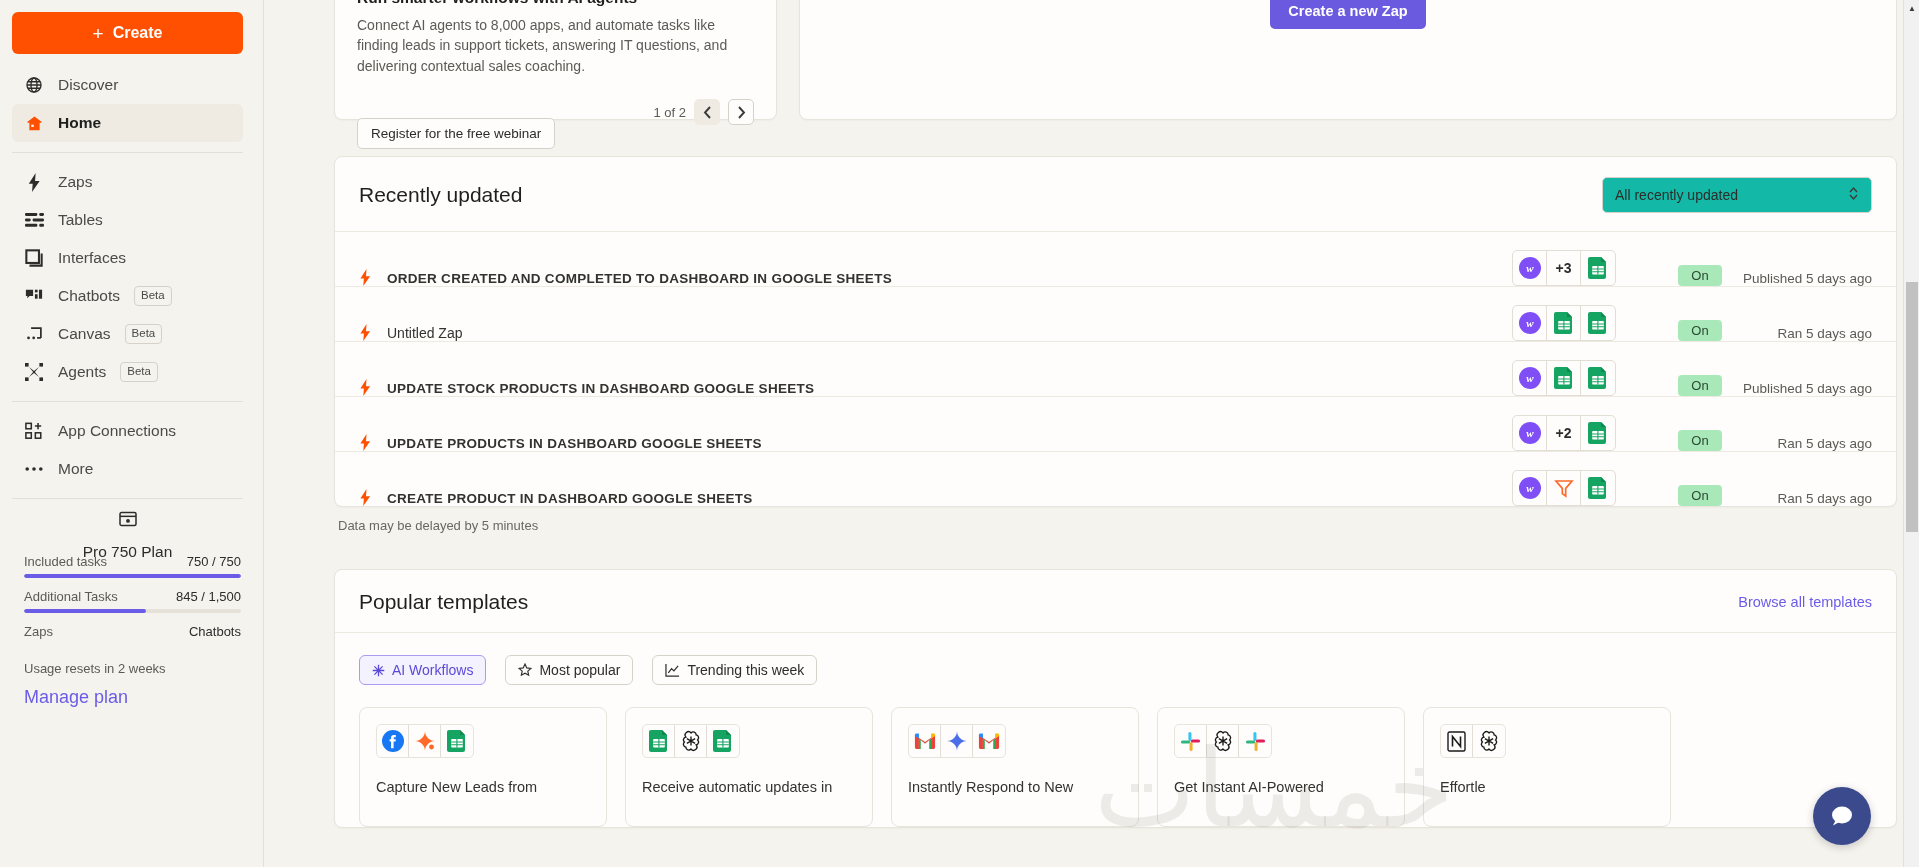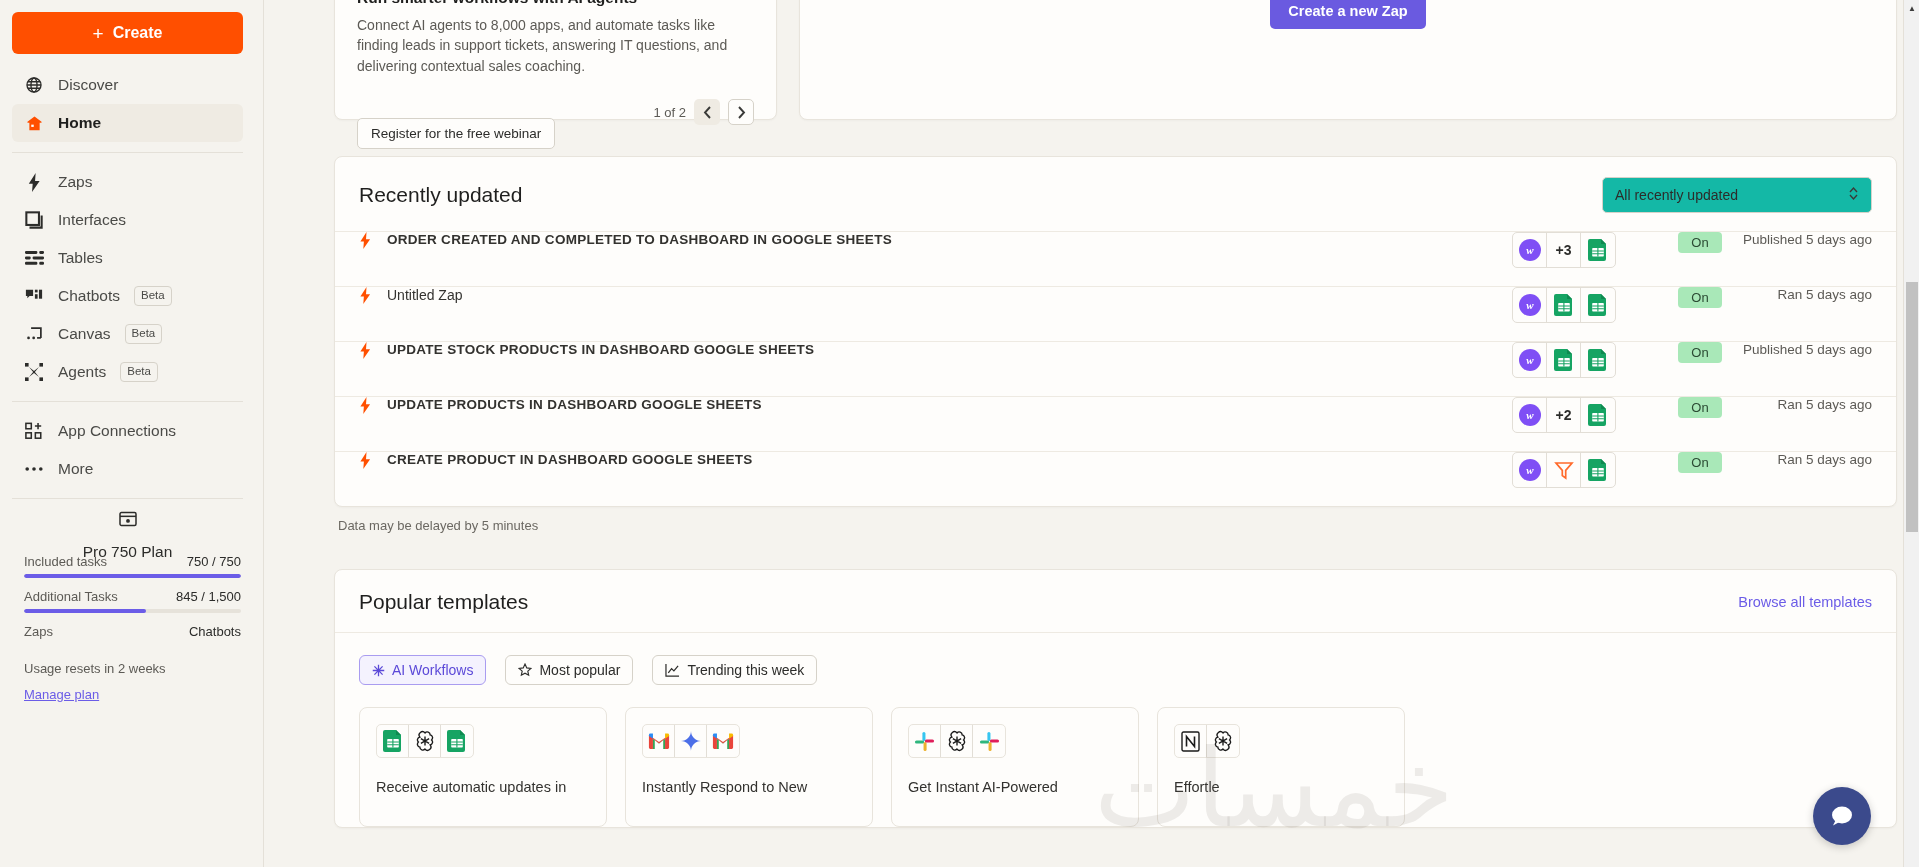--- a/index.html
+++ b/index.html
@@ -57,22 +57,22 @@
     padding: 0 2px 0 12px; font-size: 13px; color: #5C5A55; margin-top: 11px;
   }
   .meter-row .val { color: #2C2C2A; }
   .meter-track {
     height: 4px; background: #E6E2DA; border-radius: 2px;
     margin: 5px 2px 0 12px; overflow: hidden;
   }
   .meter-fill { height: 100%; background: #6B5CE7; border-radius: 2px; }
   .usage-note { padding-left: 12px; font-size: 13px; color: #5C5A55; margin-top: 22px; }
   .manage-link {
-    padding-left: 12px; font-size: 13px; color: #6B5CE7;
-    text-decoration: underline; margin-top: 11px; cursor: pointer; display: inline-block;
+    padding-left: 12px; font-size: 18px; color: #6B5CE7;
+    margin-top: 11px; cursor: pointer; display: inline-block;
   }
 
   
   .main {
     flex: 1; height: 867px; overflow: hidden; position: relative;
     background: #F5F3EE; padding: 0 0 0 0;
   }
   .main-inner { padding: 0 22px 0 70px; }
 
   
@@ -124,21 +124,21 @@
   .panel-title { font-size: 21px; font-weight: 400; color: #1F1F1E; }
   .select-box {
     border: 1px solid #D6D2C9; border-radius: 5px; background: #14b8a6;
     width: 270px; height: 36px; display: flex; align-items: center;
     justify-content: space-between; padding: 0 12px; font-size: 14px;
     color: #2C2C2A; cursor: pointer;
   }
   .link { color: #6B5CE7; font-size: 14.5px; cursor: pointer; }
 
   .zrow {
-    display: flex; align-items: flex-start; height: 55px;
+    display: flex; align-items: flex-end; height: 55px;
     border-top: 1px solid #EEEAE2; padding: 0 24px;
   }
   .bolt { width: 22px; flex: 0 0 22px; display: flex; align-items: center; }
   .zname {
     flex: 1; font-size: 13.5px; font-weight: 700; color: #33322F;
     letter-spacing: 0.02em; padding-left: 6px; white-space: nowrap;
     overflow: hidden; text-overflow: ellipsis;
   }
   .zname.untitled { font-weight: 400; letter-spacing: 0; font-size: 14px; }
   .apps {
@@ -251,44 +251,44 @@
 
     <div class="divider"></div>
 
     <div class="nav-item">
       <span class="nav-icon">
         <svg width="17" height="19" viewBox="0 0 14 20">
             <path d="M8.2 0 1 11.3h4.1L4.4 20 12.4 8.4H7.6z" fill="#2C2C2A"></path>
           </svg>
       </span>
       <span>Zaps</span>
-    </div>
-
-    <div class="nav-item">
-      <span class="nav-icon">
-        <svg width="18" height="18" viewBox="0 0 20 20" fill="none" stroke="#2C2C2A" stroke-width="2.3">
-          <rect x="1.5" y="1.5" width="14" height="14"></rect>
-            <path d="M18.5 5v13.5H5"></path>
-        </svg>
-      </span>
-      <span>Interfaces</span>
     </div>
 
     <div class="nav-item">
       <span class="nav-icon">
         <svg width="19" height="16" viewBox="0 0 20 16" fill="#2C2C2A">
           <rect x="0" y="0.6" width="13" height="3.2" rx="1.2"></rect>
             <rect x="15" y="0.6" width="5" height="3.2" rx="1.2"></rect>
           <rect x="0" y="6.3" width="6" height="3.2" rx="1.2"></rect>
             <rect x="8" y="6.3" width="12" height="3.2" rx="1.2"></rect>
           <rect x="0" y="12" width="13" height="3.2" rx="1.2"></rect>
             <rect x="15" y="12" width="5" height="3.2" rx="1.2"></rect>
         </svg>
       </span>
       <span>Tables</span>
+    </div>
+
+    <div class="nav-item">
+      <span class="nav-icon">
+        <svg width="18" height="18" viewBox="0 0 20 20" fill="none" stroke="#2C2C2A" stroke-width="2.3">
+          <rect x="1.5" y="1.5" width="14" height="14"></rect>
+            <path d="M18.5 5v13.5H5"></path>
+        </svg>
+      </span>
+      <span>Interfaces</span>
     </div>
 
     <div class="nav-item">
       <span class="nav-icon">
         <svg width="18" height="18" viewBox="0 0 20 20" fill="#2C2C2A">
           <path d="M1 3h8v7H5L2.6 12.6V10H1z"></path>
             <rect x="11" y="3" width="3" height="3"></rect>
             <rect x="15.5" y="3" width="3.5" height="10"></rect>
             <rect x="11" y="8" width="3" height="5"></rect>
         </svg>
@@ -622,20 +622,45 @@
                     <path d="M3.5 10.5 7 6l2.5 2.5L14 3"></path>
                   </svg>
                 </span>
                 <span>Trending this week</span>
               </div>
             </div>
           <div class="tpl-strip" id="tpl-cards">
               <div class="tpl-card">
                 <div class="tpl-icons">
                   <div class="app-cell">
+                    <svg width="22" height="22" viewBox="0 0 22 22">
+                      <circle cx="11" cy="11" r="11" fill="#1877F2"></circle>
+                      <path d="M13.6 11.6h-2v6.6H9V11.6H7.6V9.3H9V7.8c0-1.9 1-2.9 2.8-2.9h2v2.3h-1.3c-.5 0-.8.2-.8.8v1.3h2.1z" fill="#fff"></path>
+                    </svg>
+                  </div>
+                  <div class="app-cell">
+                    <svg width="22" height="22" viewBox="0 0 22 22">
+                      <path d="M11 1c0 5.5 4.5 10 10 10-5.5 0-10 4.5-10 10 0-5.5-4.5-10-10-10C6.5 11 11 6.5 11 1z" fill="#FF6A2B"></path>
+                      <circle cx="17.5" cy="17" r="2.4" fill="#FF6A2B"></circle>
+                    </svg>
+                  </div>
+                  <div class="app-cell">
+                    <svg width="20" height="22" viewBox="0 0 20 22">
+                      <path d="M2 0h11l5 5v15a2 2 0 0 1-2 2H2a2 2 0 0 1-2-2V2a2 2 0 0 1 2-2z" fill="#16A463"></path>
+                      <path d="M13 0l5 5h-5z" fill="#0E8A50"></path>
+                      <rect x="4.2" y="9" width="11.6" height="8.6" rx="0.8" fill="#fff"></rect>
+                      <path d="M4.2 12h11.6M4.2 14.8h11.6M9.9 9v8.6" stroke="#16A463" stroke-width="1.1"></path>
+                    </svg>
+                  </div>
+                </div>
+                <div class="tpl-title">Capture New Leads from</div>
+              </div>
+              <div class="tpl-card">
+                <div class="tpl-icons">
+                  <div class="app-cell">
                     <svg width="20" height="22" viewBox="0 0 20 22">
                       <path d="M2 0h11l5 5v15a2 2 0 0 1-2 2H2a2 2 0 0 1-2-2V2a2 2 0 0 1 2-2z" fill="#16A463"></path>
                       <path d="M13 0l5 5h-5z" fill="#0E8A50"></path>
                       <rect x="4.2" y="9" width="11.6" height="8.6" rx="0.8" fill="#fff"></rect>
                       <path d="M4.2 12h11.6M4.2 14.8h11.6M9.9 9v8.6" stroke="#16A463" stroke-width="1.1"></path>
                     </svg>
                   </div>
                   <div class="app-cell">
                     <svg width="22" height="22" viewBox="0 0 24 24" fill="none" stroke="#1A1A1A" stroke-width="1.5">
                       <path d="M12 3.2a3.2 3.2 0 0 1 5.6 2.1 3.2 3.2 0 0 1 1.6 5.5 3.2 3.2 0 0 1-1.6 5.5A3.2 3.2 0 0 1 12 20.8a3.2 3.2 0 0 1-5.6-2.1 3.2 3.2 0 0 1-1.6-5.5 3.2 3.2 0 0 1 1.6-5.5A3.2 3.2 0 0 1 12 3.2z"></path>

